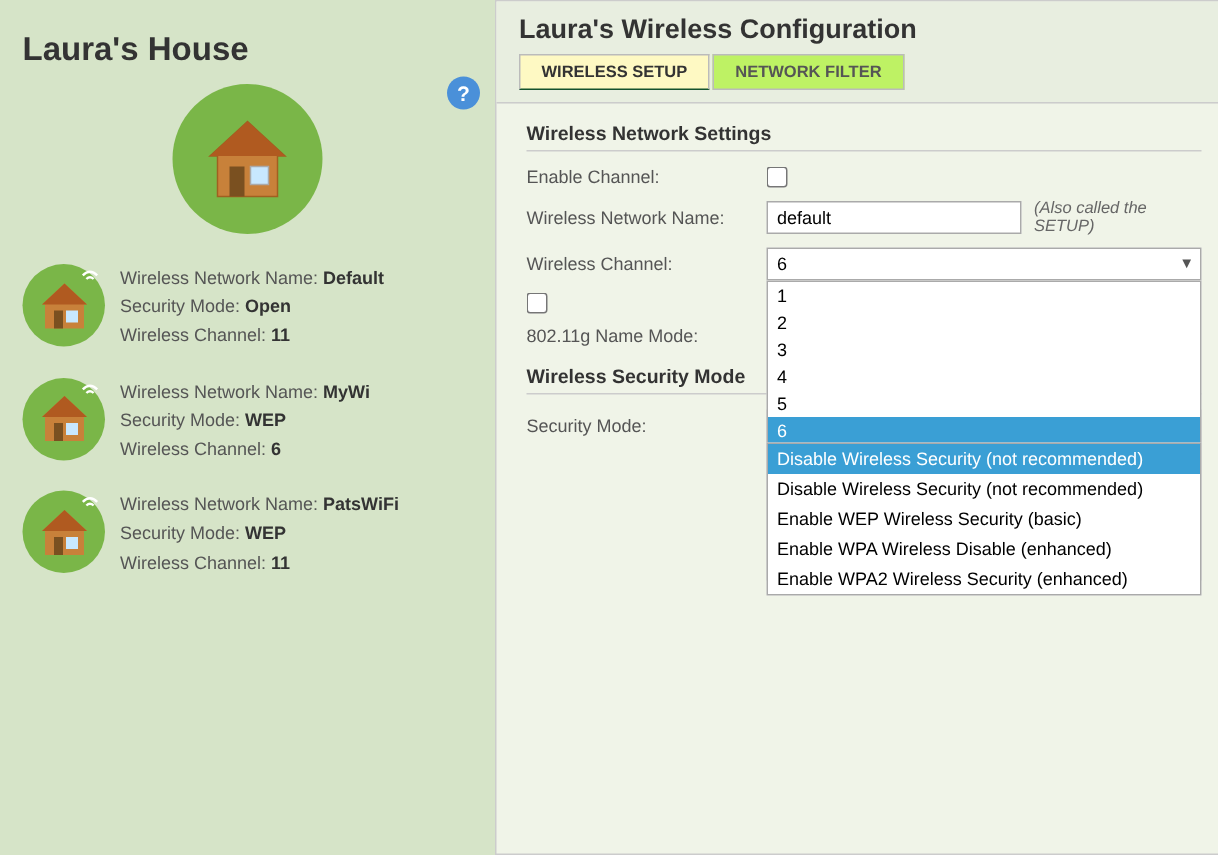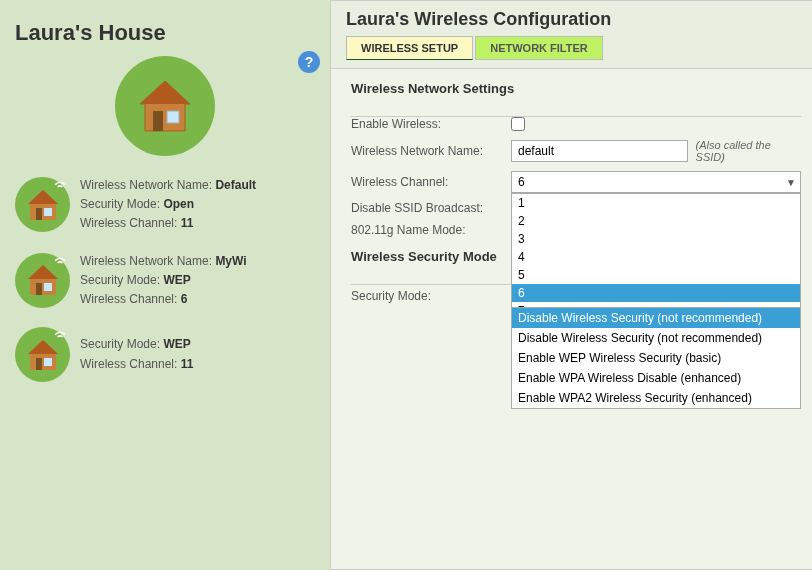--- a/index.html
+++ b/index.html
@@ -62,21 +62,21 @@
       color: white;
       font-weight: bold;
       font-size: 14px;
       display: flex;
       align-items: center;
       justify-content: center;
     }
 
     .network-item {
       display: flex;
-      align-items: center;
+      align-items: flex-start;
       margin-bottom: 18px;
     }
 
     .network-icon-wrap {
       position: relative;
       width: 55px;
       height: 55px;
       flex-shrink: 0;
       margin-right: 10px;
     }
@@ -149,23 +149,23 @@
     .panel-body {
       padding: 12px 20px;
       overflow-y: auto;
       flex: 1;
     }
 
     .section-title {
       font-size: 13px;
       font-weight: bold;
       color: #333;
-      margin-bottom: 0;
+      margin-bottom: 10px;
       border-bottom: 1px solid #ccc;
-      padding-bottom: 20px;
+      padding-bottom: 4px;
     }
 
     .form-row {
       display: flex;
       align-items: center;
       margin-bottom: 8px;
     }
 
     .form-label {
       width: 160px;
@@ -353,50 +353,51 @@
           <polygon points="19,4 4,18 34,18" fill="#b05a20"></polygon>
         </svg>
         <svg style="position:absolute;top:2px;right:2px;" width="16" height="12" viewBox="0 0 20 15">
           <path d="M10,13 L10,13" stroke="white" stroke-width="2" fill="none"></path>
           <path d="M7,10 Q10,7 13,10" stroke="white" stroke-width="2" fill="none"></path>
           <path d="M4,7 Q10,1 16,7" stroke="white" stroke-width="2" fill="none"></path>
         </svg>
       </div>
     </div>
     <div class="network-info">
+      <div><span class="label">Wireless Network Name:</span> <span class="value">PatsWiFi</span></div>
       <div><span class="label">Security Mode:</span> <span class="value">WEP</span></div>
       <div><span class="label">Wireless Channel:</span> <span class="value">11</span></div>
     </div>
   </div>
 </div>
 
 <div class="right-panel">
   <div class="panel-header">
     <div class="panel-title">Laura's Wireless Configuration</div>
     <div class="tabs">
       <div class="tab active">WIRELESS SETUP</div>
       <div class="tab">NETWORK FILTER</div>
     </div>
   </div>
 
   <div class="panel-body">
     <div class="section-title">Wireless Network Settings</div>
 
     <div class="form-row">
-      <div class="form-label">Enable Wireless:</div>
+      <div class="form-label">Enable Channel:</div>
       <div class="form-control">
         <input type="checkbox" class="checkbox-input" style="">
       </div>
     </div>
 
     <div class="form-row">
       <div class="form-label">Wireless Network Name:</div>
       <div class="form-control">
         <input type="text" value="default" style="">
-        <span class="ssid-hint">(Also called the SSID)</span>
+        <span class="ssid-hint">(Also called the SETUP)</span>
       </div>
     </div>
 
     <div class="form-row" style="align-items:flex-start;">
       <div class="form-label" style="padding-top:4px;">Wireless Channel:</div>
       <div class="form-control">
         <div class="dropdown-container">
           <div class="dropdown-selected">
             <span>6</span>
             <span class="dropdown-arrow">▼</span>
@@ -412,21 +413,20 @@
             <div class="dropdown-item">8</div>
             <div class="dropdown-item">9</div>
             <div class="dropdown-item">10</div>
             <div class="dropdown-item">11</div>
           </div>
         </div>
       </div>
     </div>
 
     <div class="form-row" style="margin-top:4px;">
-      <div class="form-label">Disable SSID Broadcast:</div>
       <div class="form-control">
         <input type="checkbox" class="checkbox-input" style="">
       </div>
     </div>
 
     <div class="form-row">
       <div class="form-label">802.11g Name Mode:</div>
       <div class="form-control">
         <input type="checkbox" class="checkbox-input" style="">
       </div>

